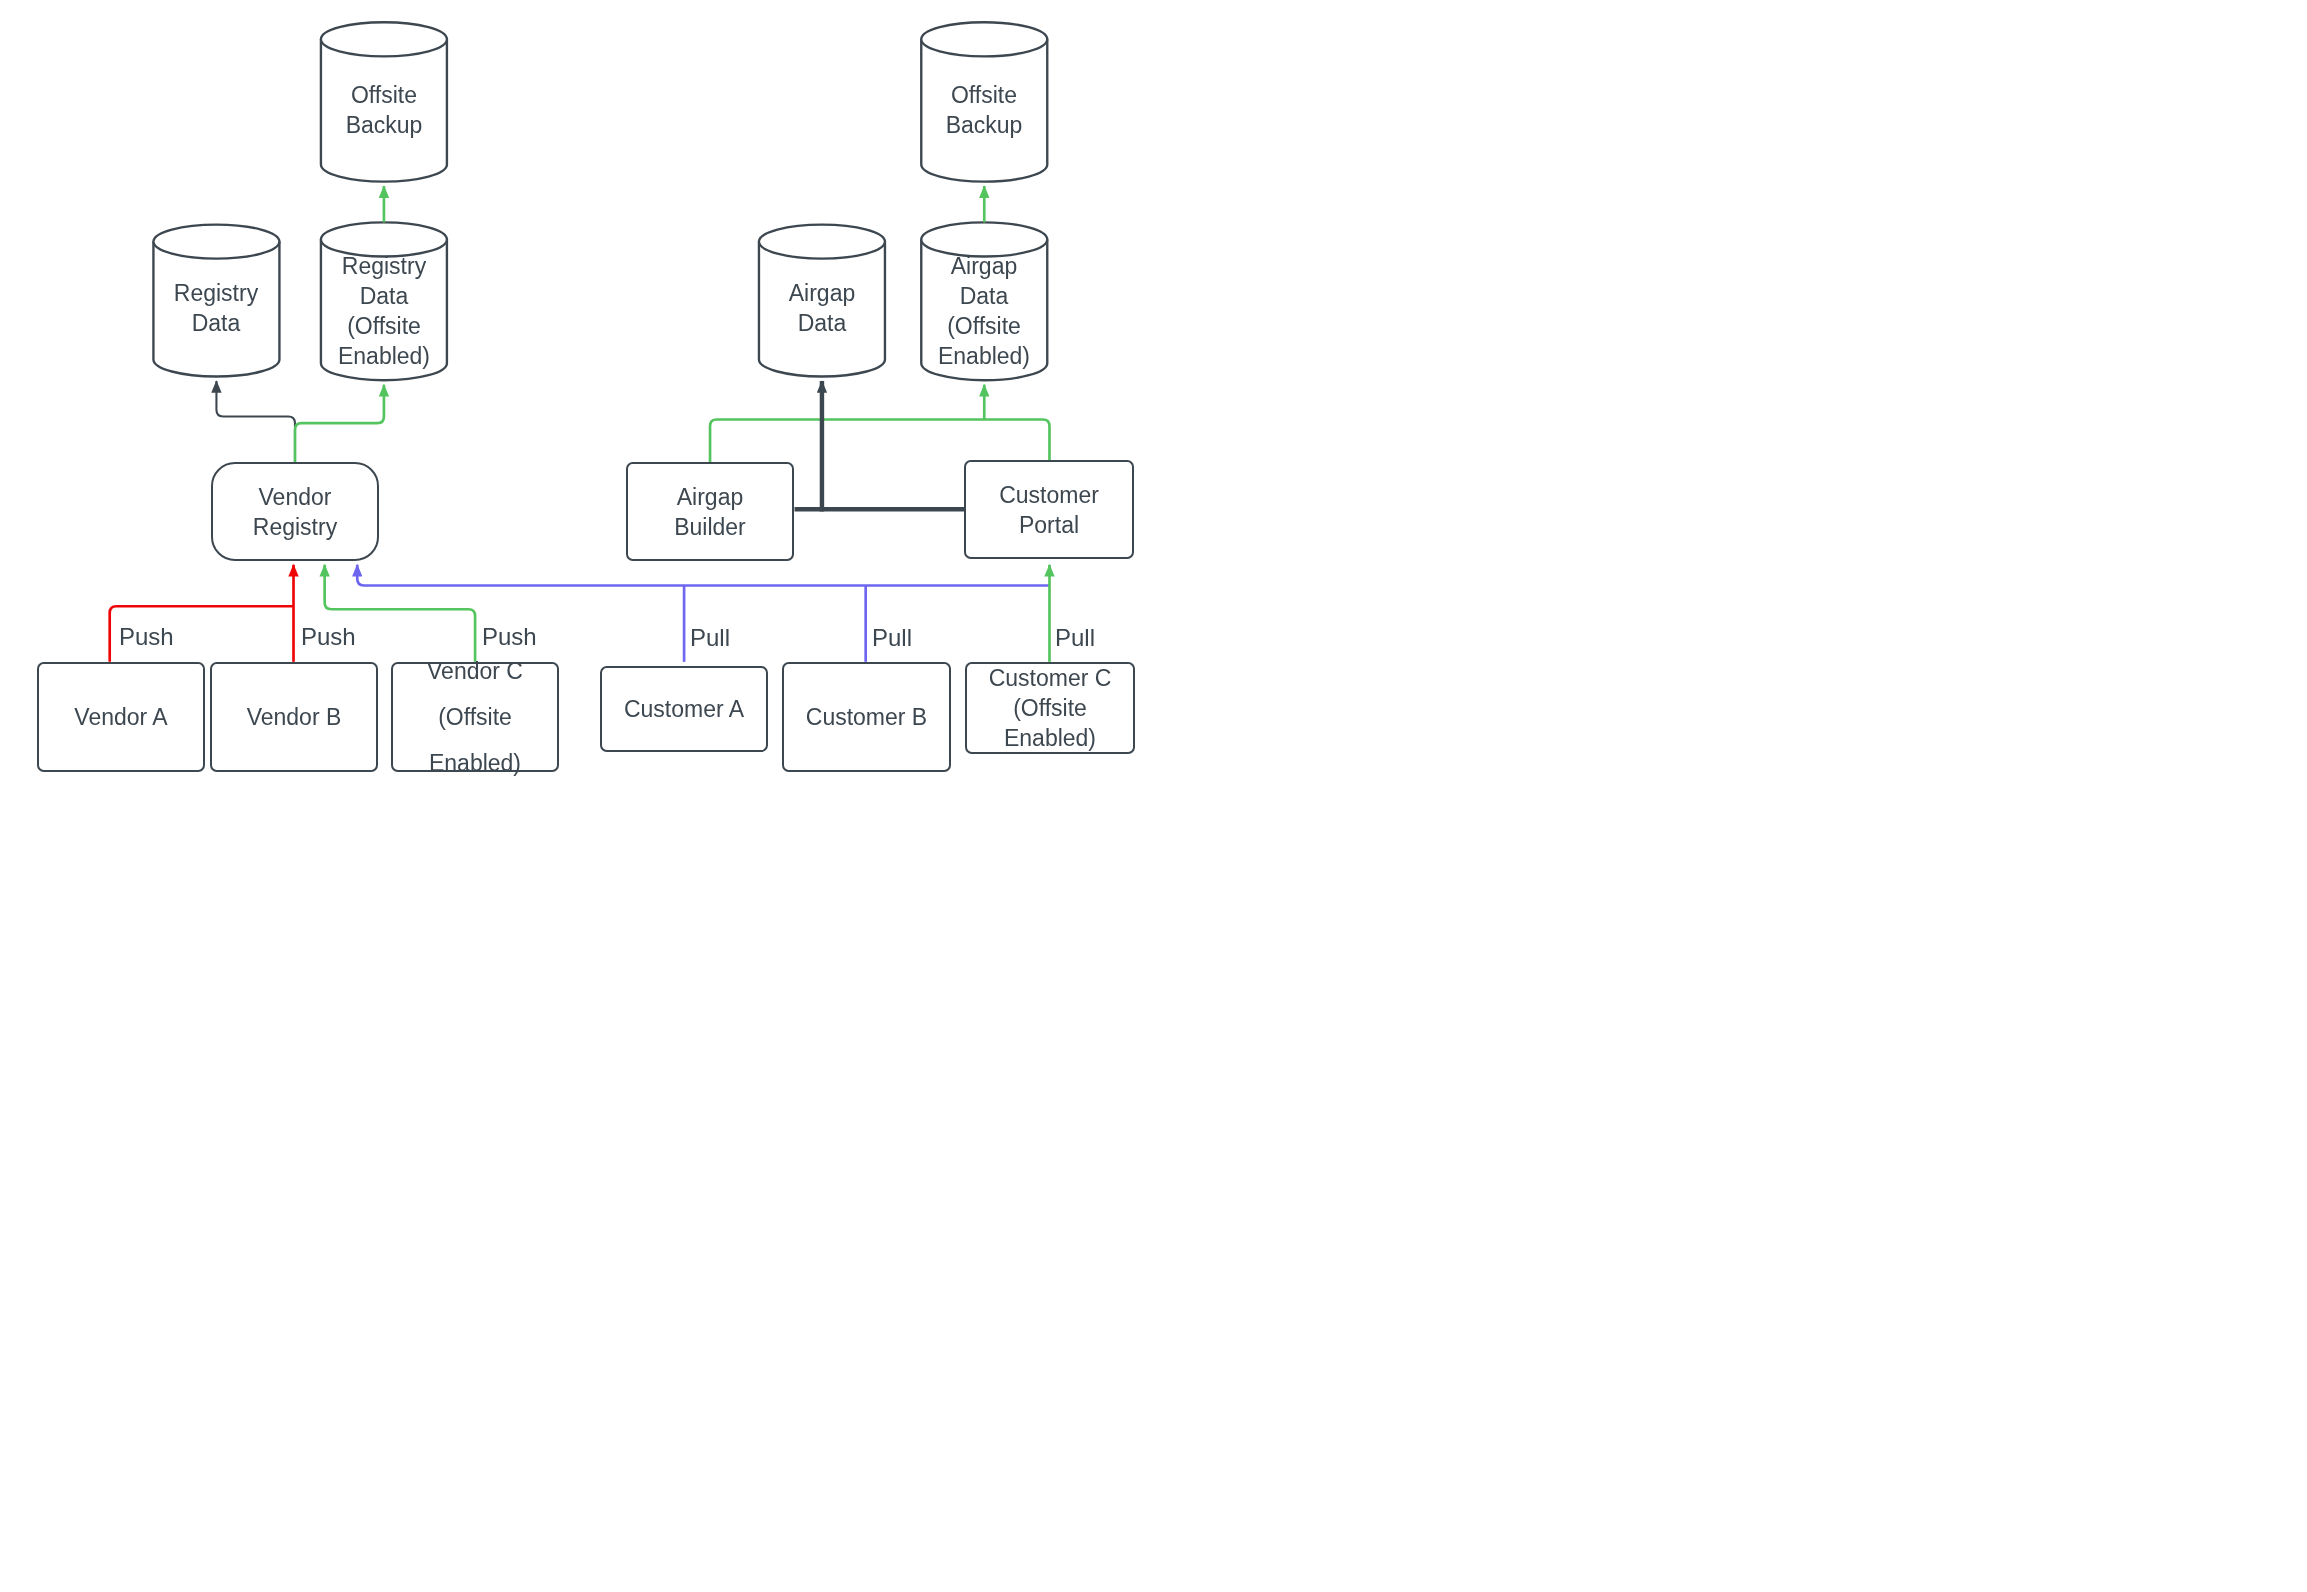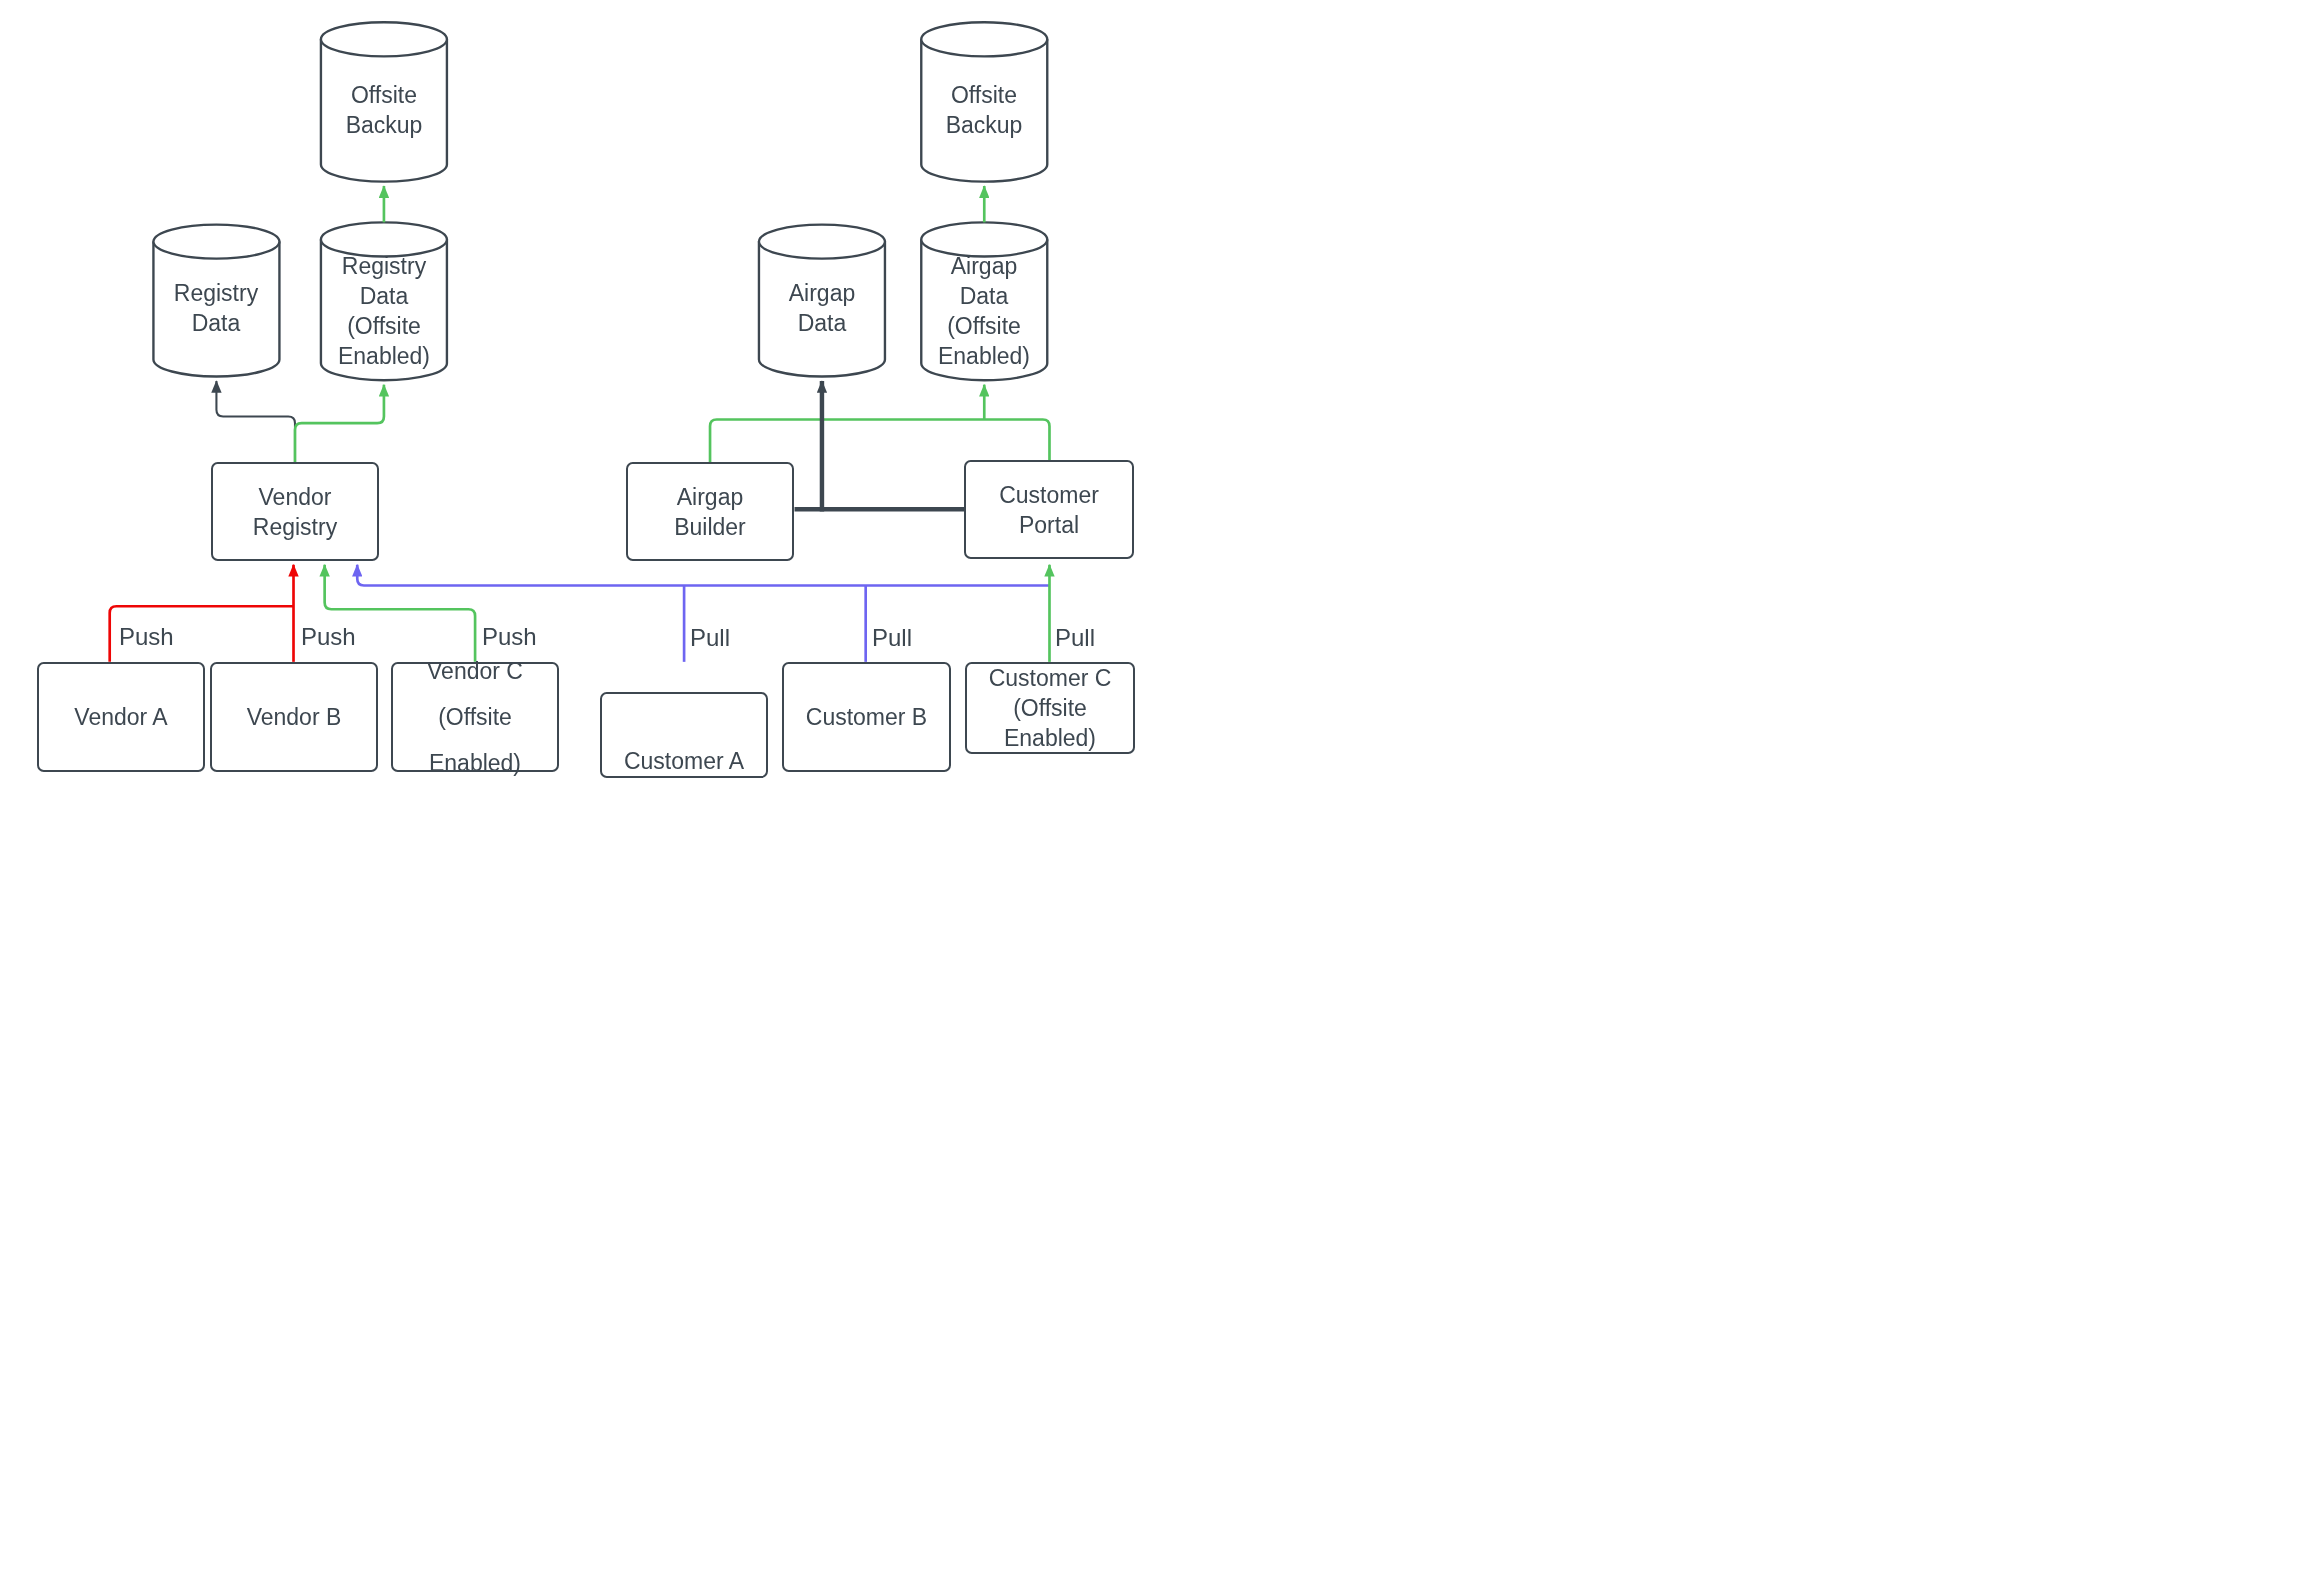--- a/index.html
+++ b/index.html
@@ -101,21 +101,21 @@
     <div>Airgap</div>
     <div>Data</div>
     <div>(Offsite</div>
     <div>Enabled)</div>
   </div>
   <div class="cyl-label" style="left:921px;top:22px;width:126px;height:160px;padding-top:15px;">
     <div>Offsite</div>
     <div>Backup</div>
   </div>
 
-  <div class="box" style="left:211px;top:462px;width:168px;height:99px;">
+  <div class="box" style="left:211px;top:462px;width:168px;height:99px;border-radius:24px;">
     <div>Vendor</div>
     <div>Registry</div>
   </div>
   <div class="box" style="left:626px;top:462px;width:168px;height:99px;">
     <div>Airgap</div>
     <div>Builder</div>
   </div>
   <div class="box" style="left:964px;top:460px;width:170px;height:99px;">
     <div>Customer</div>
     <div>Portal</div>
@@ -125,21 +125,21 @@
     <div>Vendor A</div>
   </div>
   <div class="box" style="left:210px;top:662px;width:168px;height:110px;">
     <div>Vendor B</div>
   </div>
   <div class="box" style="left:391px;top:662px;width:168px;height:110px;gap:16px;">
     <div>Vendor C</div>
     <div>(Offsite</div>
     <div>Enabled)</div>
   </div>
-  <div class="box" style="left:600px;top:692px;width:168px;height:86px;justify-content:flex-end;">
+  <div class="box" style="left:600px;top:666px;width:168px;height:86px;">
     <div>Customer A</div>
   </div>
   <div class="box" style="left:782px;top:662px;width:169px;height:110px;">
     <div>Customer B</div>
   </div>
   <div class="box" style="left:965px;top:662px;width:170px;height:92px;">
     <div>Customer C</div>
     <div>(Offsite</div>
     <div>Enabled)</div>
   </div>

